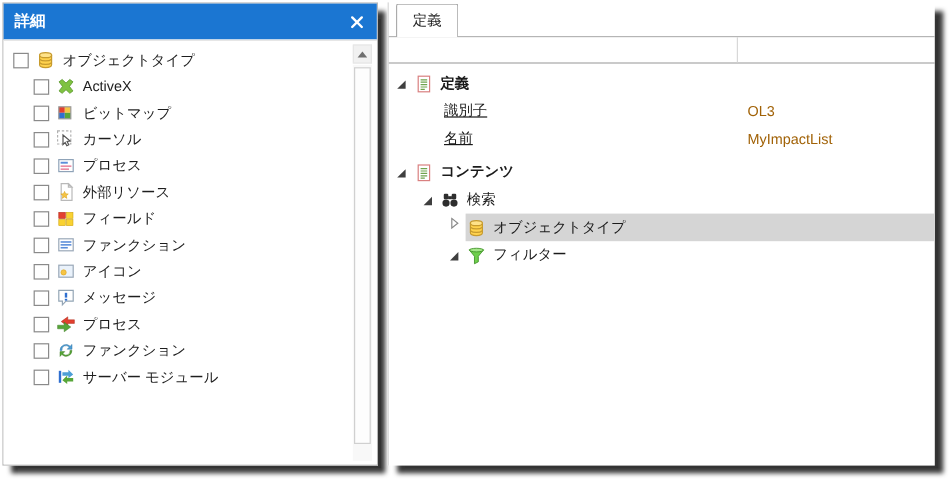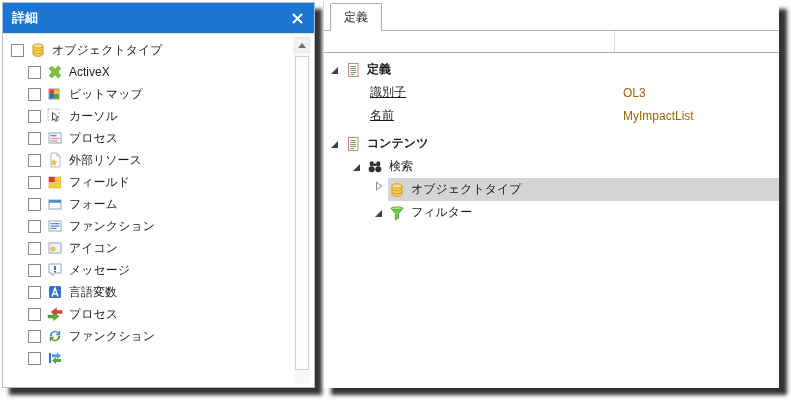--- a/index.html
+++ b/index.html
@@ -145,30 +145,20 @@
                 <rect x="2" y="9" width="5.4" height="5" fill="#F9D231" stroke="#CFA40F" stroke-width="0.5"></rect>
                 <rect x="8.4" y="9" width="5.4" height="5" fill="#F9D231" stroke="#CFA40F" stroke-width="0.5"></rect>
               </svg>
             </span>
     <span class="label">フィールド</span>
   </div>
           <div class="li child">
     <span class="checkbox"></span>
     <span class="ic">
               <svg viewBox="0 0 16 16">
-                <rect x="2" y="4" width="12" height="9" fill="#fff" stroke="#8fa3b8"></rect>
-                <rect x="2" y="4" width="12" height="2.8" fill="#4D8FD6"></rect>
-              </svg>
-            </span>
-    <span class="label">フォーム</span>
-  </div>
-          <div class="li child">
-    <span class="checkbox"></span>
-    <span class="ic">
-              <svg viewBox="0 0 16 16">
                 <rect x="2" y="3" width="12" height="10" fill="#fff" stroke="#9aa8b8"></rect>
                 <rect x="3.5" y="5" width="9" height="1.3" fill="#5B8DD9"></rect>
                 <rect x="3.5" y="7.4" width="9" height="1.3" fill="#5B8DD9"></rect>
                 <rect x="3.5" y="9.8" width="6" height="1.3" fill="#5B8DD9"></rect>
               </svg>
             </span>
     <span class="label">ファンクション</span>
   </div>
           <div class="li child">
     <span class="checkbox"></span>
@@ -188,30 +178,20 @@
                 <rect x="7" y="4" width="2" height="4" fill="#2F6FD0"></rect>
                 <rect x="7" y="9" width="2" height="1.5" fill="#2F6FD0"></rect>
               </svg>
             </span>
     <span class="label">メッセージ</span>
   </div>
           <div class="li child">
     <span class="checkbox"></span>
     <span class="ic">
               <svg viewBox="0 0 16 16">
-                <rect x="2" y="2" width="12" height="12" rx="1.5" fill="#2F6FD0"></rect>
-                <path d="M5 12.5L8 4l3 8.5M6.1 10h3.8" fill="none" stroke="#fff" stroke-width="1.4"></path>
-              </svg>
-            </span>
-    <span class="label">言語変数</span>
-  </div>
-          <div class="li child">
-    <span class="checkbox"></span>
-    <span class="ic">
-              <svg viewBox="0 0 16 16">
                 <path d="M15 4.5H9.5V2L4 6l5.5 4V7.5H15z" fill="#E3402F" stroke="#A82A1C" stroke-width="0.4"></path>
                 <path d="M1 11.5h5.5V9l5.5 4-5.5 4v-2.5H1z" fill="#57A639" stroke="#3C7A22" stroke-width="0.4" transform="translate(0 -2.5)"></path>
               </svg>
             </span>
     <span class="label">プロセス</span>
   </div>
           <div class="li child">
     <span class="checkbox"></span>
     <span class="ic">
               <svg viewBox="0 0 16 16">
@@ -223,20 +203,21 @@
   </div>
           <div class="li child">
     <span class="checkbox"></span>
     <span class="ic">
               <svg viewBox="0 0 16 16">
                 <rect x="2" y="3" width="2" height="10" fill="#2F6FD0"></rect>
                 <path d="M5 4.2h5V2.2L14 6l-4 3.2V7.2H5z" fill="#4D9FD6"></path>
                 <path d="M14 10.2H9V8.2L5 12l4 3.2v-2H14z" fill="#57A639" transform="translate(0 -1.2)"></path>
               </svg>
             </span>
+    <span class="label">サーバー モジュール</span>
   </div>
         </div>
       <div class="scrollbar">
         <div class="sb-btn">
             <span class="sb-arrow-up"></span>
           </div>
         <div class="sb-track">
           <div class="sb-thumb"></div>
         </div>
       </div>

